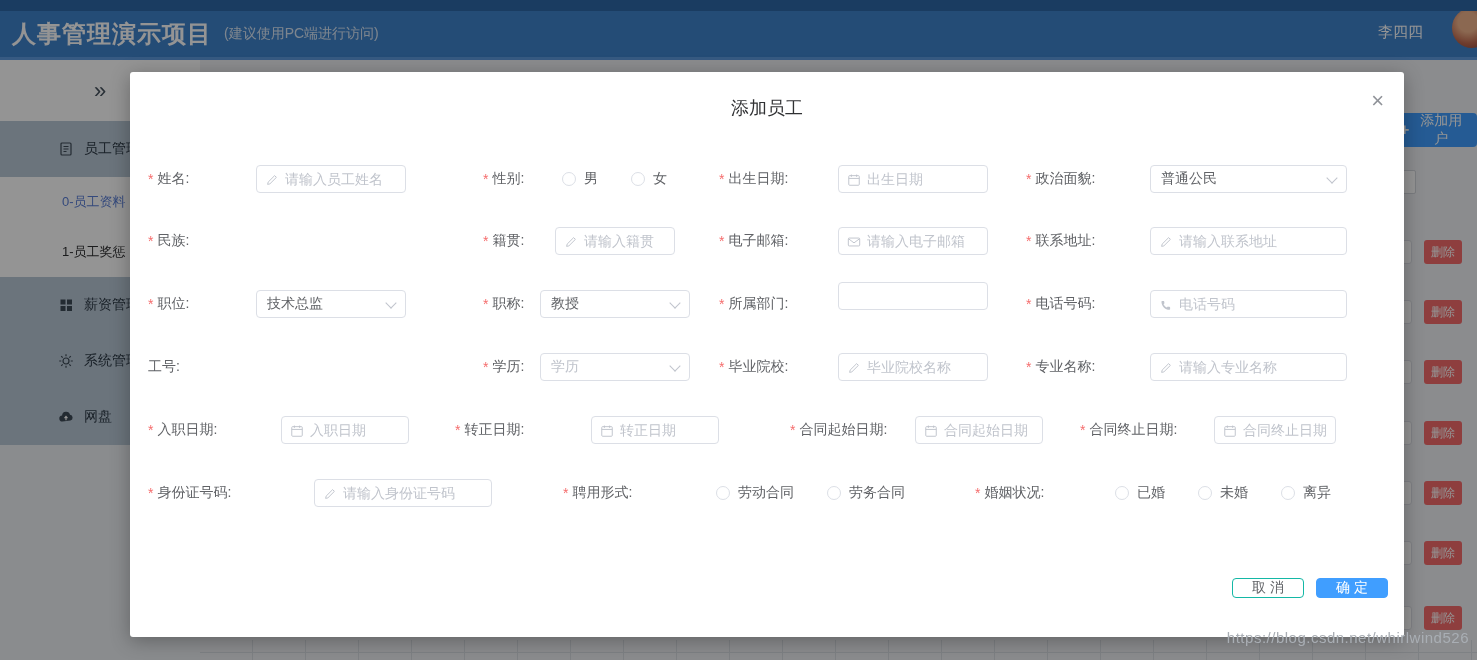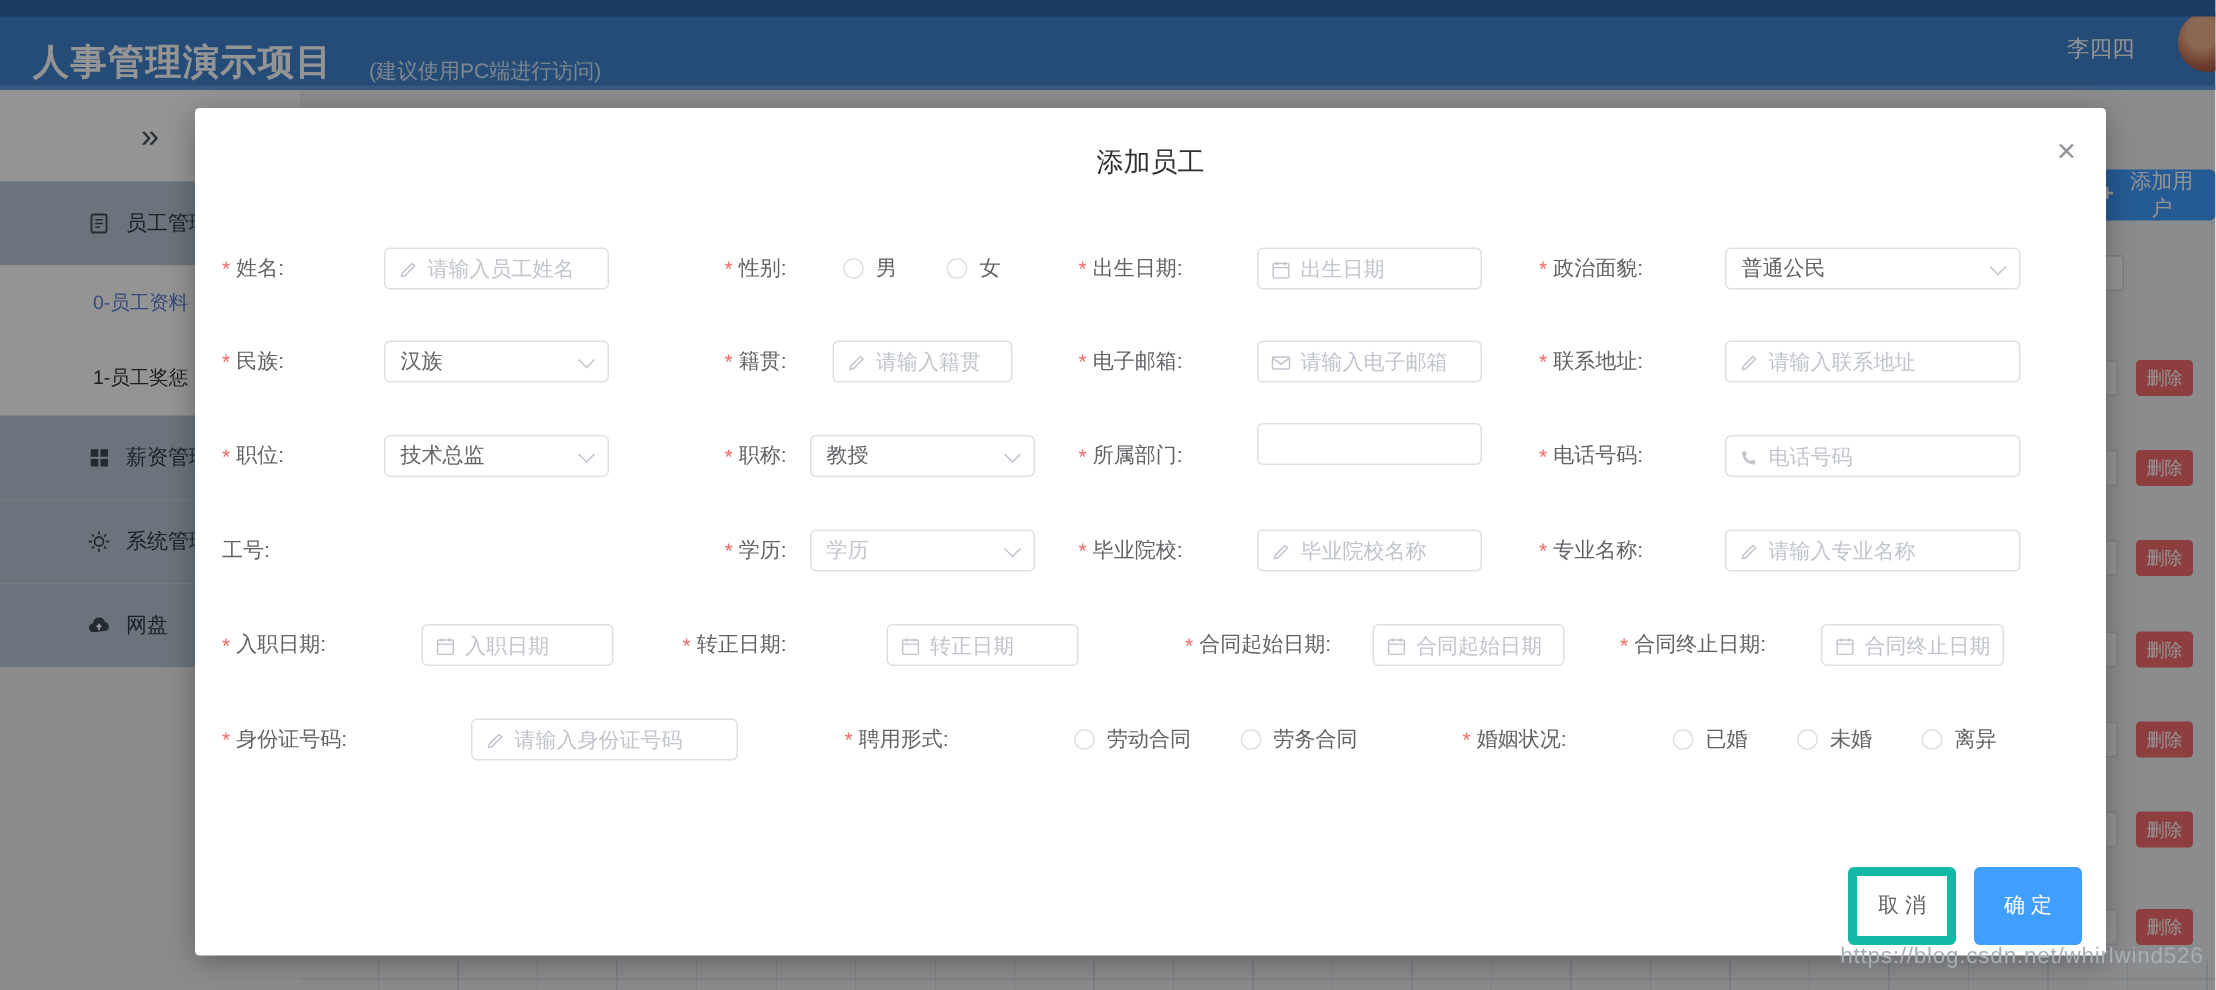--- a/index.html
+++ b/index.html
@@ -2,23 +2,23 @@
 <html><head>
 <meta charset="utf-8">
 <style>
   *{margin:0;padding:0}
   html,body{width:1477px;height:660px;overflow:hidden}
   body{position:relative;font-family:"Liberation Sans","DejaVu Sans",sans-serif;background:#f0f2f5}
 
   
   .header{position:absolute;left:0;top:0;width:1477px;height:60px;background:#3f83cc;border-bottom:3px solid #5f9be0;box-sizing:border-box;z-index:0}
   .topstrip{position:absolute;left:0;top:0;width:1477px;height:11px;background:#2e68a8}
-  .header-inner{position:absolute;left:22px;top:11px;height:46px;display:flex;align-items:flex-end}
+  .header-inner{position:absolute;left:12px;top:11px;height:46px;display:flex;align-items:center}
   .app-title{font-size:24px;font-weight:bold;color:#fff;letter-spacing:1px}
-  .app-subtitle{font-size:14px;color:rgba(255,255,255,.8);margin-left:24px}
+  .app-subtitle{font-size:14px;color:rgba(255,255,255,.8);margin-left:12px}
   .user-name{position:absolute;top:23px;right:54px;font-size:15px;color:#ffffff}
   .avatar{position:absolute;left:1452px;top:8px;width:40px;height:40px;border-radius:50%;
           background:radial-gradient(circle at 40% 35%, #f0b48c 0 28%, #c06a50 60%, #7a3b30 100%)}
 
   .sidebar{position:absolute;left:0;top:60px;width:200px;height:600px;background:#fff;display:flex;flex-direction:column;z-index:0}
   .collapse{height:61px;display:flex;align-items:center;justify-content:center;font-size:22px;color:#48545f;cursor:pointer;flex:none}
   .menu-group{height:56px;display:flex;align-items:center;padding-left:58px;background:#b9c8d6;color:#2d3a46;font-size:14px;gap:10px;cursor:pointer;flex:none}
   .menu-group svg{flex:none;color:#3d4a56}
   .menu-sub{height:50px;display:flex;align-items:center;padding-left:62px;background:#fff;color:#303133;font-size:13px;cursor:pointer;flex:none}
   .menu-sub.active{color:#5b7fd6}
@@ -52,21 +52,21 @@
   .ficon{position:absolute;left:8px;top:7px;width:14px;height:14px;color:#c0c4cc}
   .sel{border:1px solid #dcdfe6;border-radius:4px;background:#fff;display:flex;align-items:center;justify-content:space-between;padding:0 10px;cursor:pointer}
   .sel .val{font-size:14px;color:#606266}
   .sel .val.ph{color:#c0c4cc}
   .chev{width:7px;height:7px;border-right:1px solid #c0c4cc;border-bottom:1px solid #c0c4cc;transform:rotate(45deg);margin-top:-3px;flex:none}
   .rgroup{display:flex;align-items:center;height:28px}
   .ritem{display:flex;align-items:center;margin-right:33px;cursor:pointer}
   .rdot{width:14px;height:14px;box-sizing:border-box;border:1px solid #dcdfe6;border-radius:50%;background:#fff;margin-right:8px;flex:none}
   .rtext{font-size:14px;color:#606266}
   .dept-raise{transform:translateY(-8px)}
-  .btn{position:absolute;width:72px;height:52px;box-sizing:border-box;border:6px solid #14b8a6;border-radius:4px;background:#fff;color:#606266;font-size:14px;display:flex;align-items:center;justify-content:center;cursor:pointer;font-family:inherit}
+  .btn{position:absolute;width:72px;height:20px;box-sizing:border-box;border:1px solid #14b8a6;border-radius:4px;background:#fff;color:#606266;font-size:14px;display:flex;align-items:center;justify-content:center;cursor:pointer;font-family:inherit}
   .btn-primary{background:#409eff;border-color:#409eff;color:#fff}
 
   .watermark{position:absolute;top:629px;right:8px;z-index:30;font-size:15px;color:#a9aeb4;letter-spacing:.5px}
 </style>
 </head>
 <body>
 
 <div class="header">
   <div class="header-inner">
     <span class="app-title">人事管理演示项目</span>
@@ -229,24 +229,20 @@
         <span class="val">普通公民</span>
         <span class="chev"></span>
       </span>
   </div>
 
   <div class="fg" style="left:18px;top:155px">
     <span class="flabel" style="width:108px">
         <span class="req">*</span>
         <span>民族:</span>
       </span>
-    <span class="ctl sel" style="width:150px">
-        <span class="val">汉族</span>
-        <span class="chev"></span>
-      </span>
   </div>
   <div class="fg" style="left:353px;top:155px">
     <span class="flabel" style="width:72px">
         <span class="req">*</span>
         <span>籍贯:</span>
       </span>
     <span class="ctl inp" style="width:120px">
       <svg class="ficon" viewBox="0 0 16 16">
           <path d="M3 13l.6-2.6L11 3l2 2-7.4 7.4z" fill="none" stroke="currentColor" stroke-width="1.1"></path>
         </svg>

